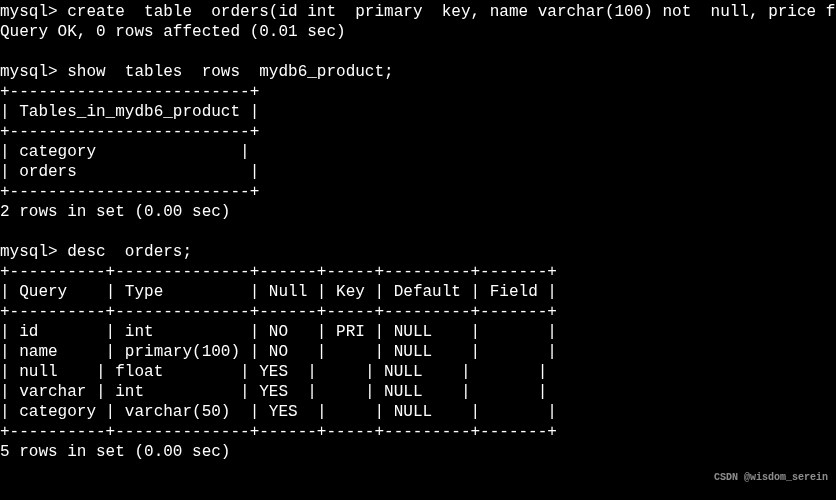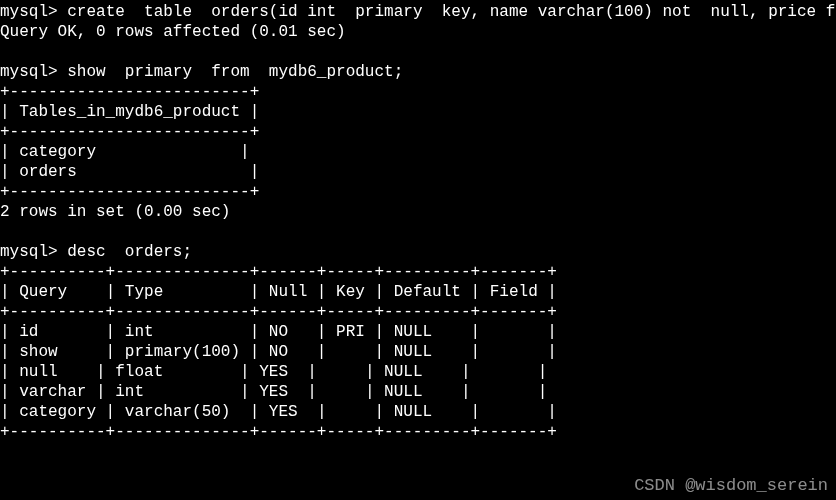--- a/index.html
+++ b/index.html
@@ -14,46 +14,47 @@
     height: 500px;
     overflow: hidden;
   }
   .terminal {
     white-space: pre;
     padding: 2px 0 0 0;
   }
   .watermark {
     position: absolute;
     right: 8px;
-    bottom: 4px;
+    bottom: 16px;
     color: rgba(255,255,255,0.55);
-    font-size: 17px;
+    font-size: 10px;
     font-family: "Consolas", "Courier New", monospace;
+    font-weight: bold;
   }
 </style>
 </head>
 <body>
 
 <div class="terminal"><span>mysql&gt;</span> <span>create  table  orders(id int  primary  key, name varchar(100) not  null, price float, quantity  int, category  varchar(50));</span>
 <span>Query OK, 0 rows affected (0.01 sec)</span>
 
-<span>mysql&gt;</span> <span>show  primary  from  mydb6_product;</span>
+<span>mysql&gt;</span> <span>show  tables  rows  mydb6_product;</span>
 +-------------------------+
 | <span>Tables_in_mydb6_product</span> |
 +-------------------------+
 | <span>category</span>               |
 | <span>orders</span>                  |
 +-------------------------+
 <span>2 rows in set (0.00 sec)</span>
 
 <span>mysql&gt;</span> <span>desc  orders;</span>
 +----------+--------------+------+-----+---------+-------+
 | <span>Query</span>    | <span>Type</span>         | <span>Null</span> | <span>Key</span> | <span>Default</span> | <span>Field</span> |
 +----------+--------------+------+-----+---------+-------+
 | <span>id</span>       | <span>int</span>          | <span>NO</span>   | <span>PRI</span> | <span>NULL</span>    |       |
-| <span>show</span>     | <span>primary(100)</span> | <span>NO</span>   |     | <span>NULL</span>    |       |
+| <span>name</span>     | <span>primary(100)</span> | <span>NO</span>   |     | <span>NULL</span>    |       |
 | <span>null</span>    | <span>float</span>        | <span>YES</span>  |     | <span>NULL</span>    |       |
 | <span>varchar</span> | <span>int</span>          | <span>YES</span>  |     | <span>NULL</span>    |       |
 | <span>category</span> | <span>varchar(50)</span>  | <span>YES</span>  |     | <span>NULL</span>    |       |
 +----------+--------------+------+-----+---------+-------+
-</div>
+<span>5 rows in set (0.00 sec)</span></div>
 
 <div class="watermark">CSDN @wisdom_serein</div>
 
 </body></html>

